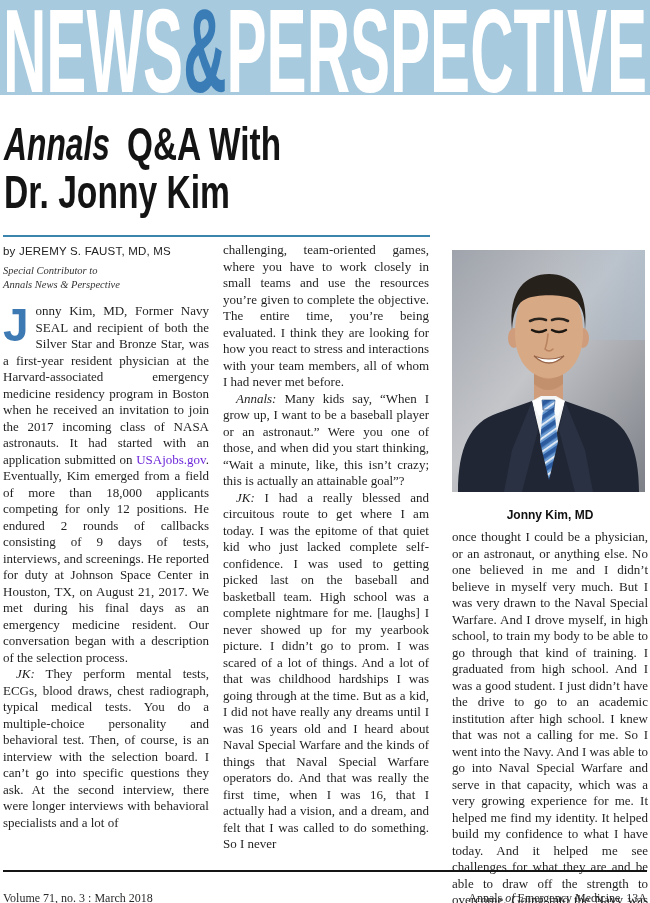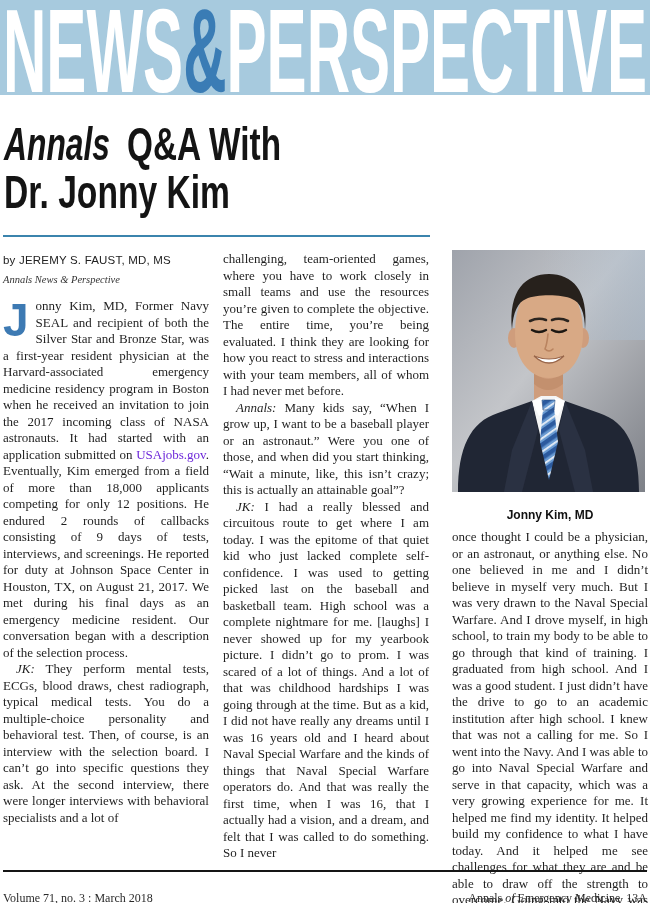--- a/index.html
+++ b/index.html
@@ -9,21 +9,21 @@
     width: 650px; height: 903px;
     overflow: hidden;
     font-family: "Liberation Serif", serif;
     color: #1f1f1f;
   }
   .banner { display: block; }
   .content { position: relative; padding: 0 3px; }
   .left-zone { width: 430px; }
   .title-svg { margin-top: 27px; display: block; }
   .title-rule { width: 427px; height: 2px; background: #3b84ad; margin-top: 13px; }
-  .two-cols { display: flex; gap: 14px; margin-top: 14px; width: 428px; }
+  .two-cols { display: flex; gap: 14px; margin-top: 5px; width: 428px; }
   .col { width: 206px; }
   .byline {
     font-family: "Liberation Sans", sans-serif;
     font-size: 11.5px; letter-spacing: 0.2px; color: #222;
     margin-top: 3px;
   }
   .contributor {
     font-style: italic; font-size: 10.5px; line-height: 14px;
     color: #333; margin-top: 7px;
   }
@@ -80,20 +80,21 @@
       <text x="1" y="86" font-family="Liberation Sans, sans-serif" font-weight="bold" font-size="46" fill="#141414" textLength="226" lengthAdjust="spacingAndGlyphs">Dr. Jonny Kim</text>
     </svg>
 
     <div class="title-rule"></div>
 
     <div class="two-cols">
 
       <div class="col">
         <div class="byline">by JEREMY S. FAUST, MD, MS</div>
         <div class="contributor">
+          <div>Special Contributor to</div>
           <div>Annals News &amp; Perspective</div>
         </div>
         <p class="para first-para">
           <span class="dropcap">J</span><span>onny Kim, MD, Former Navy SEAL and recipient of both the Silver Star and Bronze Star, was a first-year resident physician at the Harvard-associated emergency medicine residency program in Boston when he received an invitation to join the 2017 incoming class of NASA astronauts. It had started with an application submitted on </span><a class="link">USAjobs.gov</a><span>. Eventually, Kim emerged from a field of more than 18,000 applicants competing for only 12 positions. He endured 2 rounds of callbacks consisting of 9 days of tests, interviews, and screenings. He reported for duty at Johnson Space Center in Houston, TX, on August 21, 2017. We met during his final days as an emergency medicine resident. Our conversation began with a description of the selection process.</span>
         </p>
         <p class="para indent">
           <span class="speaker">JK:</span><span> They perform mental tests, ECGs, blood draws, chest radiograph, typical medical tests. You do a multiple-choice personality and behavioral test. Then, of course, is an interview with the selection board. I can’t go into specific questions they ask. At the second interview, there were longer interviews with behavioral specialists and a lot of</span>
         </p>
       </div>
 

